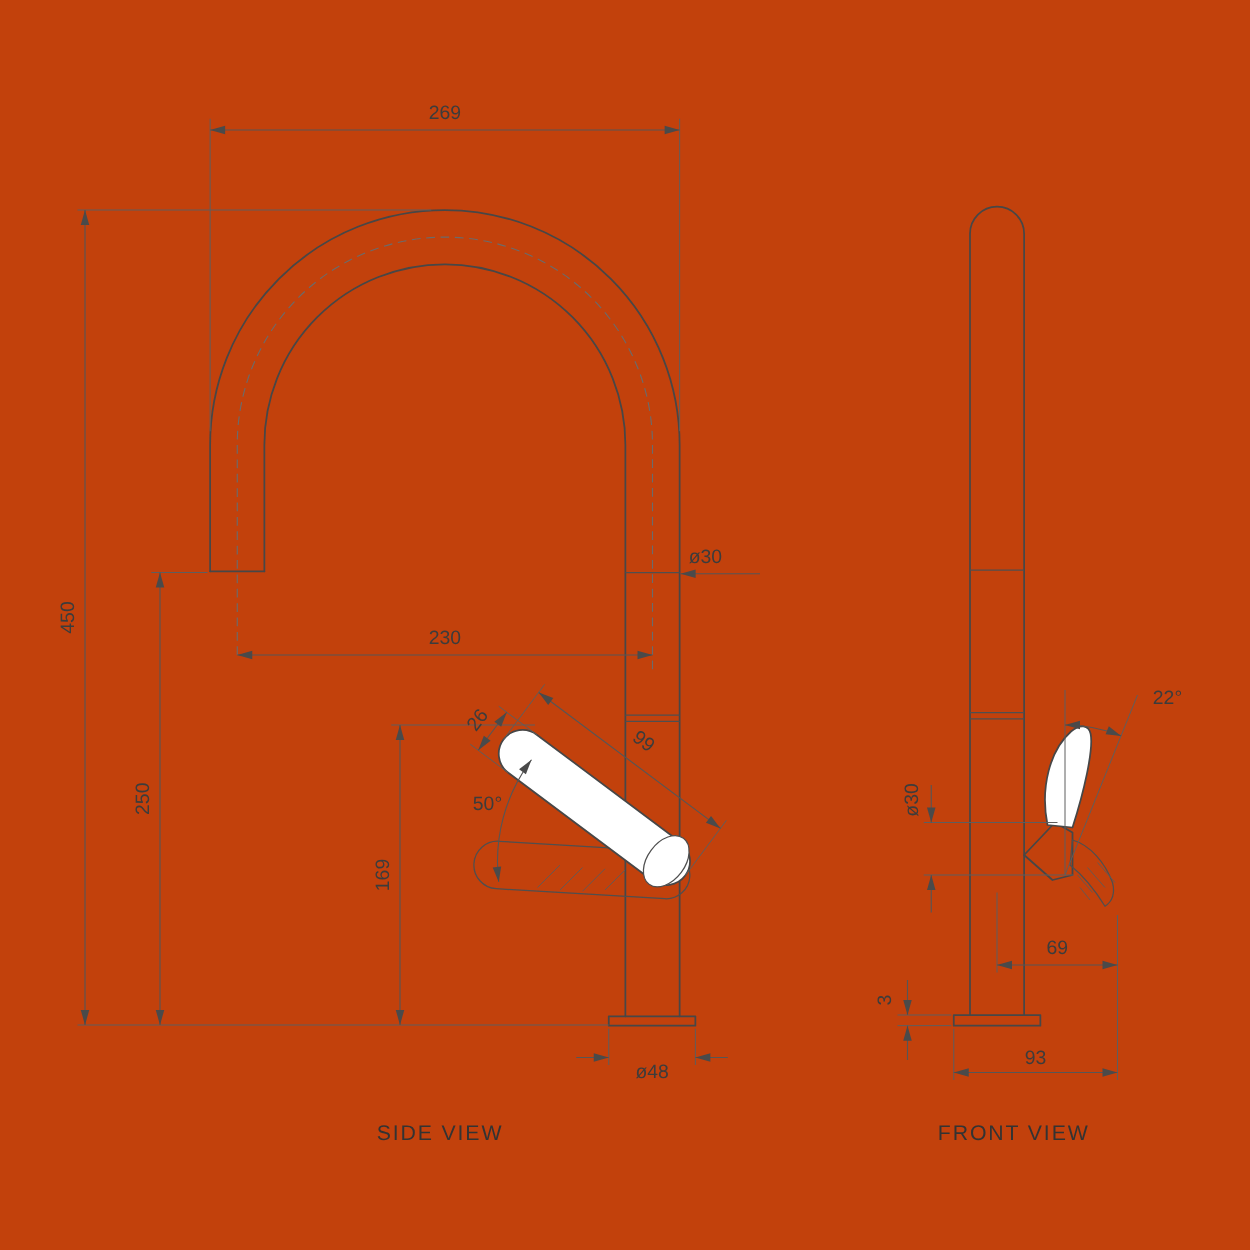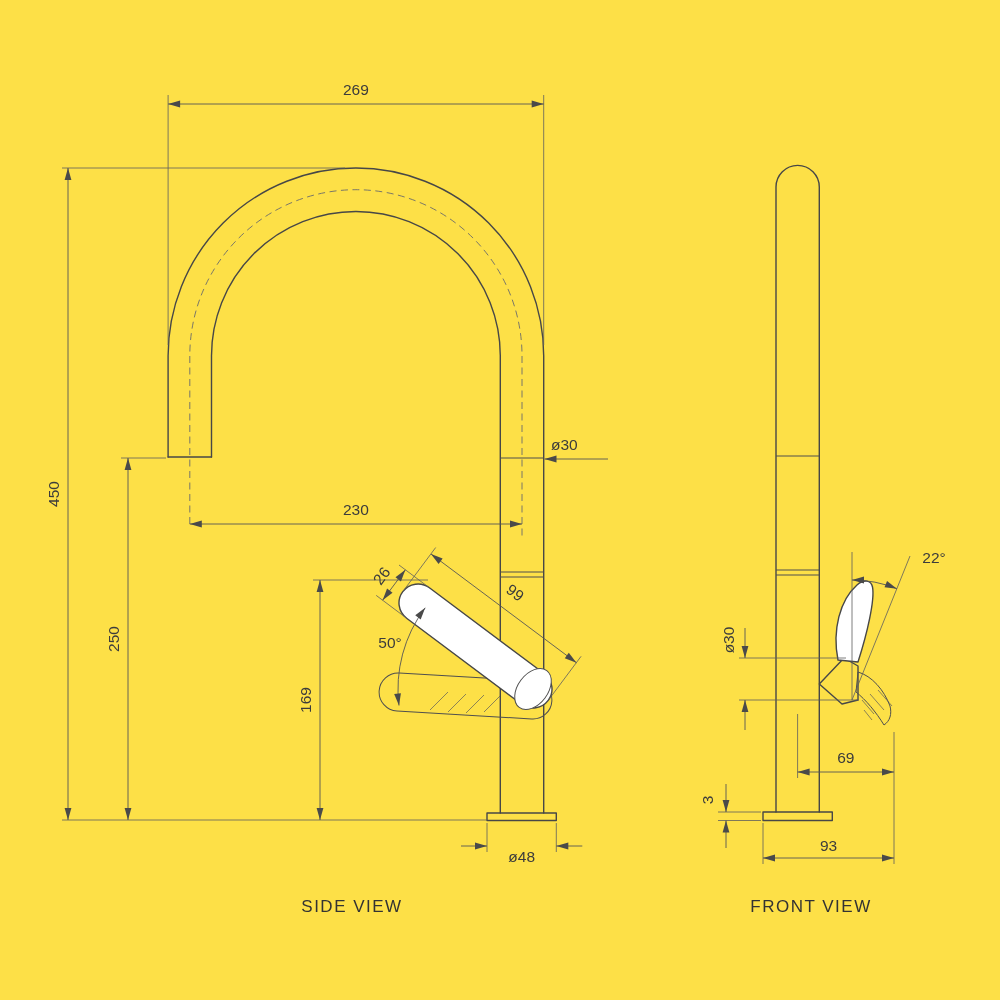--- a/index.html
+++ b/index.html
@@ -1,16 +1,16 @@
 <!DOCTYPE html>
 <html><head>
 <meta charset="utf-8">
 <style>
   html,body{margin:0;padding:0;background:#ffffff;}
-  .canvas{width:1000px;height:1000px;background:#fde047;position:relative;overflow:hidden;}
+  .canvas{width:1000px;height:1000px;background:#c2410c;position:relative;overflow:hidden;}
   svg{display:block;}
   
   .outline{stroke:#474747;stroke-width:1.4;fill:none;stroke-linecap:round;stroke-linejoin:round;}
   .outline-thin{stroke:#4f4f4f;stroke-width:1;fill:none;stroke-linejoin:round;}
   .fillw{fill:#ffffff;}
   .cl{stroke:#6b6b6b;stroke-width:0.9;fill:none;stroke-dasharray:7 4.5;}
   .dim{stroke:#565656;stroke-width:0.9;fill:none;}
   .ext{stroke:#5e5e5e;stroke-width:0.8;fill:none;}
   .hatch{stroke:#5a5a5a;stroke-width:0.7;fill:none;}
   text{font-family:"Liberation Sans","DejaVu Sans",sans-serif;font-size:15.5px;fill:#3c3c3c;}

